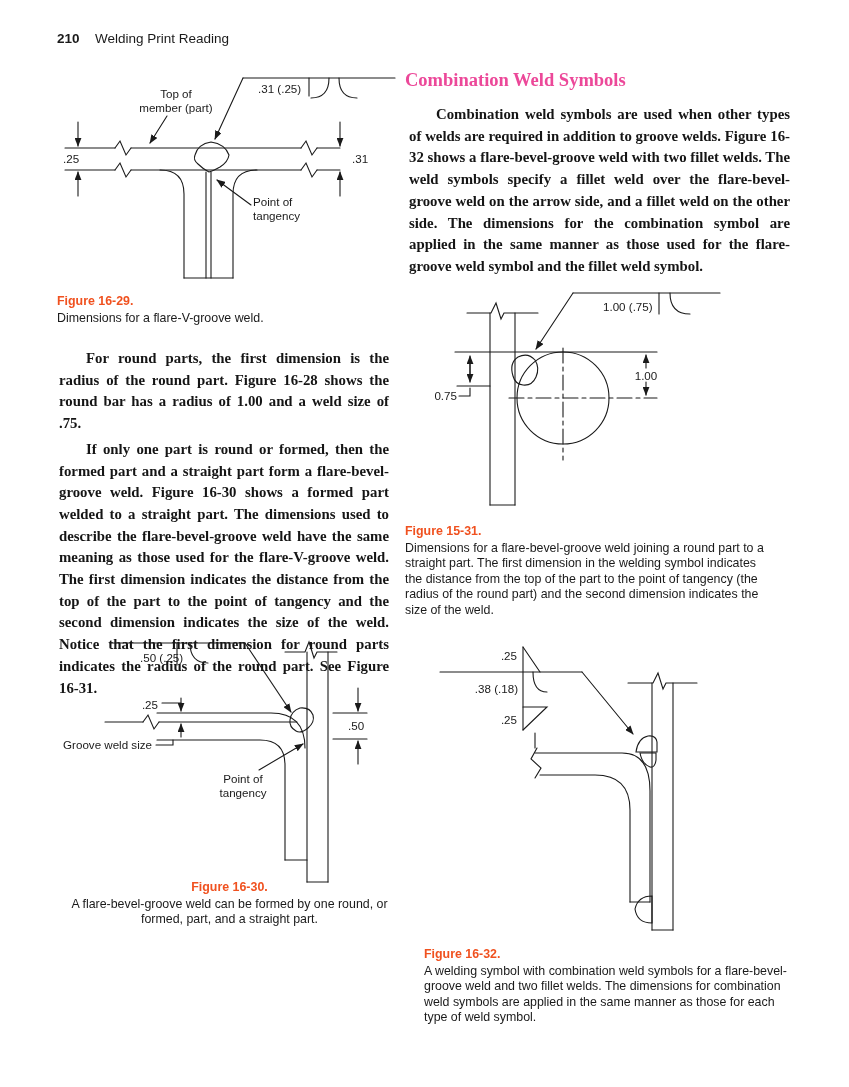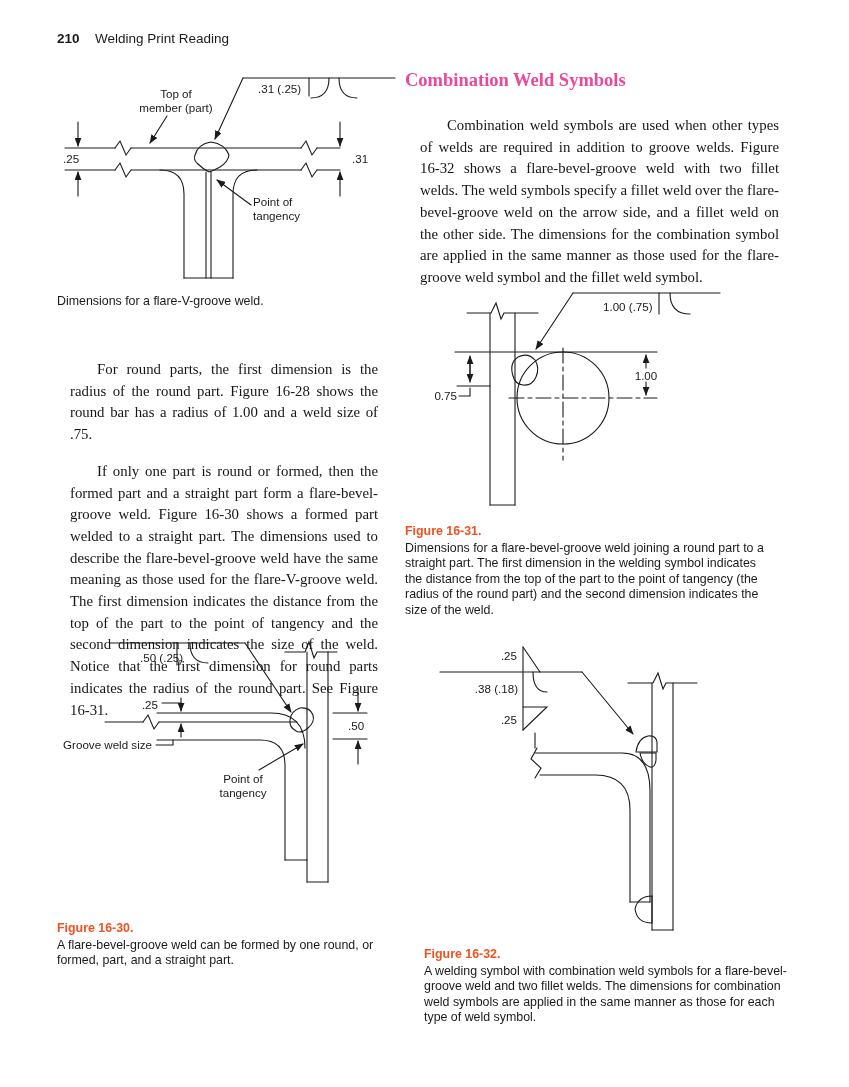--- a/index.html
+++ b/index.html
@@ -3,21 +3,21 @@
 <meta charset="utf-8">
 <style>
   html,body{margin:0;padding:0;background:#e8e8e8;}
   #page{position:relative;width:849px;height:1087px;background:#ffffff;overflow:hidden;
         font-family:"Liberation Sans",sans-serif;color:#1a1a1a;}
   .hdr{position:absolute;top:31px;font-size:13.5px;}
   .hdr-num{left:57px;font-weight:bold;}
   .hdr-title{left:95px;}
   .body-text{font-family:"Liberation Serif",serif;font-size:14.8px;line-height:21.7px;
              text-align:justify;color:#151515;}
-  .body-text p{margin:15px;text-indent:27px;}
+  .body-text p{margin:4px;text-indent:27px;font-weight:bold;}
   .caption{font-size:12.4px;line-height:15.5px;color:#1a1a1a;}
   .caption .cap-title{color:#f0511f;font-weight:bold;margin:0 0 1px 0;}
   .caption .cap-text{margin:0;}
   h2.section{position:absolute;left:405px;top:70px;margin:0;
              font-family:"Liberation Serif",serif;font-weight:bold;font-size:18.5px;color:#ec4899;}
   .fig{position:absolute;}
   svg{display:block;}
   svg .ln{stroke:#1a1a1a;stroke-width:1.1;fill:none;stroke-linecap:round;}
   svg text{font-family:"Liberation Sans",sans-serif;font-size:11.6px;fill:#1a1a1a;}
 </style>
@@ -88,20 +88,21 @@
       </g>
       <g>
         <text x="208" y="148">Point of</text>
         <text x="208" y="162">tangency</text>
         <line class="ln" x1="206" y1="147" x2="172" y2="122" marker-end="url(#ah)"></line>
       </g>
     </svg>
   </div>
 
   <div class="caption" style="position:absolute;left:57px;top:294px;width:340px;">
+    <p class="cap-title">Figure 16-29.</p>
     <p class="cap-text">Dimensions for a flare-V-groove weld.</p>
   </div>
 
   <div class="body-text" style="position:absolute;left:55px;top:344px;width:338px;">
     <p>For round parts, the first dimension is the radius of the round part. Figure 16-28 shows the round bar has a radius of 1.00 and a weld size of .75.</p>
     <p>If only one part is round or formed, then the formed part and a straight part form a flare-bevel-groove weld. Figure 16-30 shows a formed part welded to a straight part. The dimensions used to describe the flare-bevel-groove weld have the same meaning as those used for the flare-V-groove weld. The first dimension indicates the distance from the top of the part to the point of tangency and the second dimension indicates the size of the weld. Notice that the first dimension for round parts indicates the radius of the round part. See Figure 16-31.</p>
   </div>
 
   <div class="fig" style="left:45px;top:618px;">
     <svg width="360" height="292" viewBox="0 0 360 292">
@@ -146,21 +147,21 @@
         <text x="303" y="112">.50</text>
       </g>
       <g>
         <text x="198" y="165" text-anchor="middle">Point of</text>
         <text x="198" y="179" text-anchor="middle">tangency</text>
         <line class="ln" x1="214" y1="152" x2="258" y2="126" marker-end="url(#ah)"></line>
       </g>
     </svg>
   </div>
 
-  <div class="caption" style="position:absolute;left:57px;top:921px;width:345px;">
+  <div class="caption" style="position:absolute;left:57px;top:880px;width:345px;text-align:center;">
     <p class="cap-title">Figure 16-30.</p>
     <p class="cap-text">A flare-bevel-groove weld can be formed by one round, or formed, part, and a straight part.</p>
   </div>
 
   <h2 class="section">Combination Weld Symbols</h2>
 
   <div class="body-text" style="position:absolute;left:405px;top:100px;width:389px;">
     <p>Combination weld symbols are used when other types of welds are required in addition to groove welds. Figure 16-32 shows a flare-bevel-groove weld with two fillet welds. The weld symbols specify a fillet weld over the flare-bevel-groove weld on the arrow side, and a fillet weld on the other side. The dimensions for the combination symbol are applied in the same manner as those used for the flare-groove weld symbol and the fillet weld symbol.</p>
   </div>
 
@@ -197,21 +198,21 @@
         <line class="ln" x1="168" y1="15" x2="315" y2="15"></line>
         <line class="ln" x1="168" y1="15" x2="131" y2="71" marker-end="url(#ah)"></line>
         <text x="198" y="33">1.00 (.75)</text>
         <line class="ln" x1="254" y1="15" x2="254" y2="36"></line>
         <path class="ln" d="M265 15 Q265 36 285 36"></path>
       </g>
     </svg>
   </div>
 
   <div class="caption" style="position:absolute;left:405px;top:524px;width:362px;">
-    <p class="cap-title">Figure 16-31.</p>
+    <p class="cap-title">Figure 15-31.</p>
     <p class="cap-text">Dimensions for a flare-bevel-groove weld joining a round part to a straight part. The first dimension in the welding symbol indicates the distance from the top of the part to the point of tangency (the radius of the round part) and the second dimension indicates the size of the weld.</p>
   </div>
 
   <div class="fig" style="left:400px;top:638px;">
     <svg width="395" height="300" viewBox="0 0 395 300">
       <g>
         <line class="ln" x1="40" y1="34" x2="182" y2="34"></line>
         <line class="ln" x1="123" y1="9" x2="123" y2="92"></line>
         <path class="ln" d="M123 9 L140 34"></path>
         <text x="117" y="22" text-anchor="end">.25</text>

